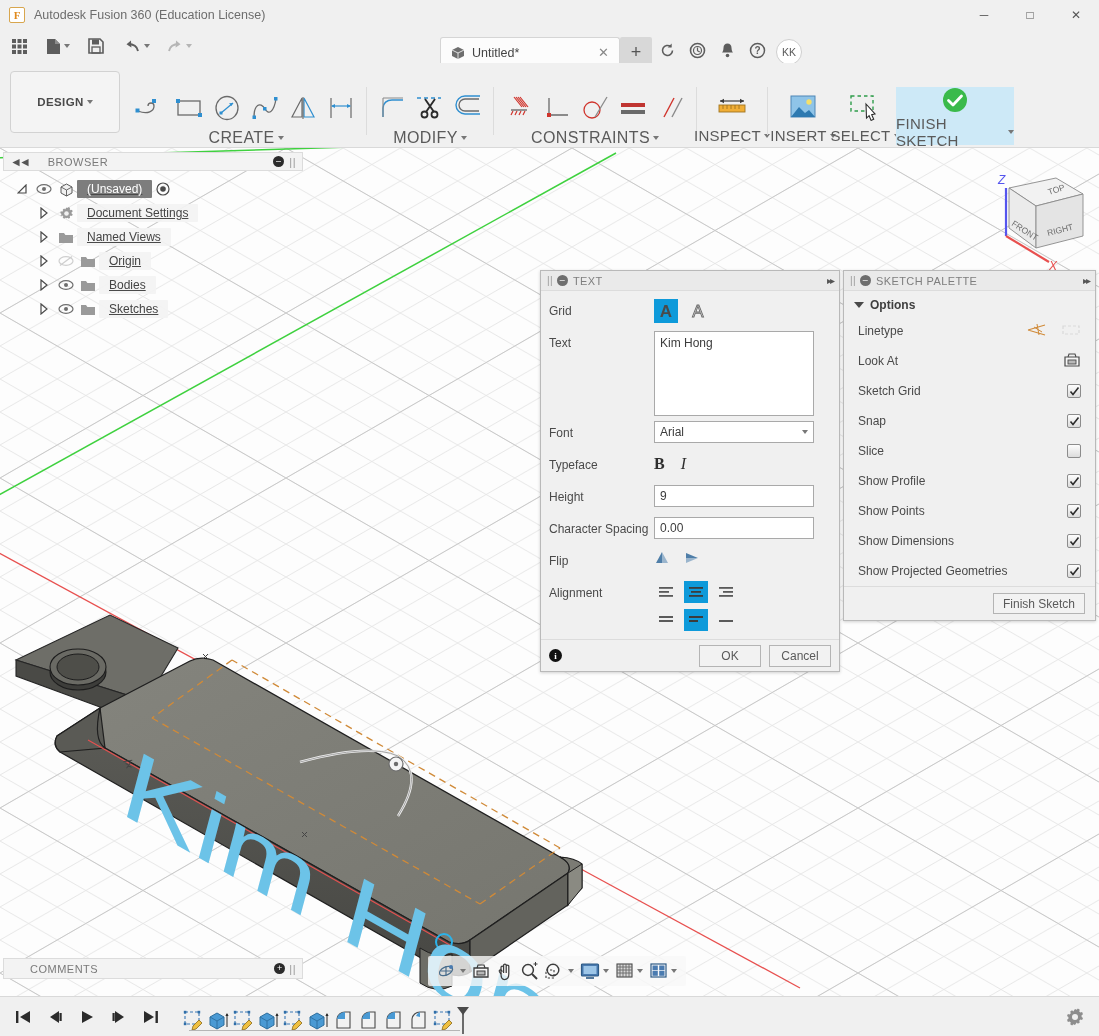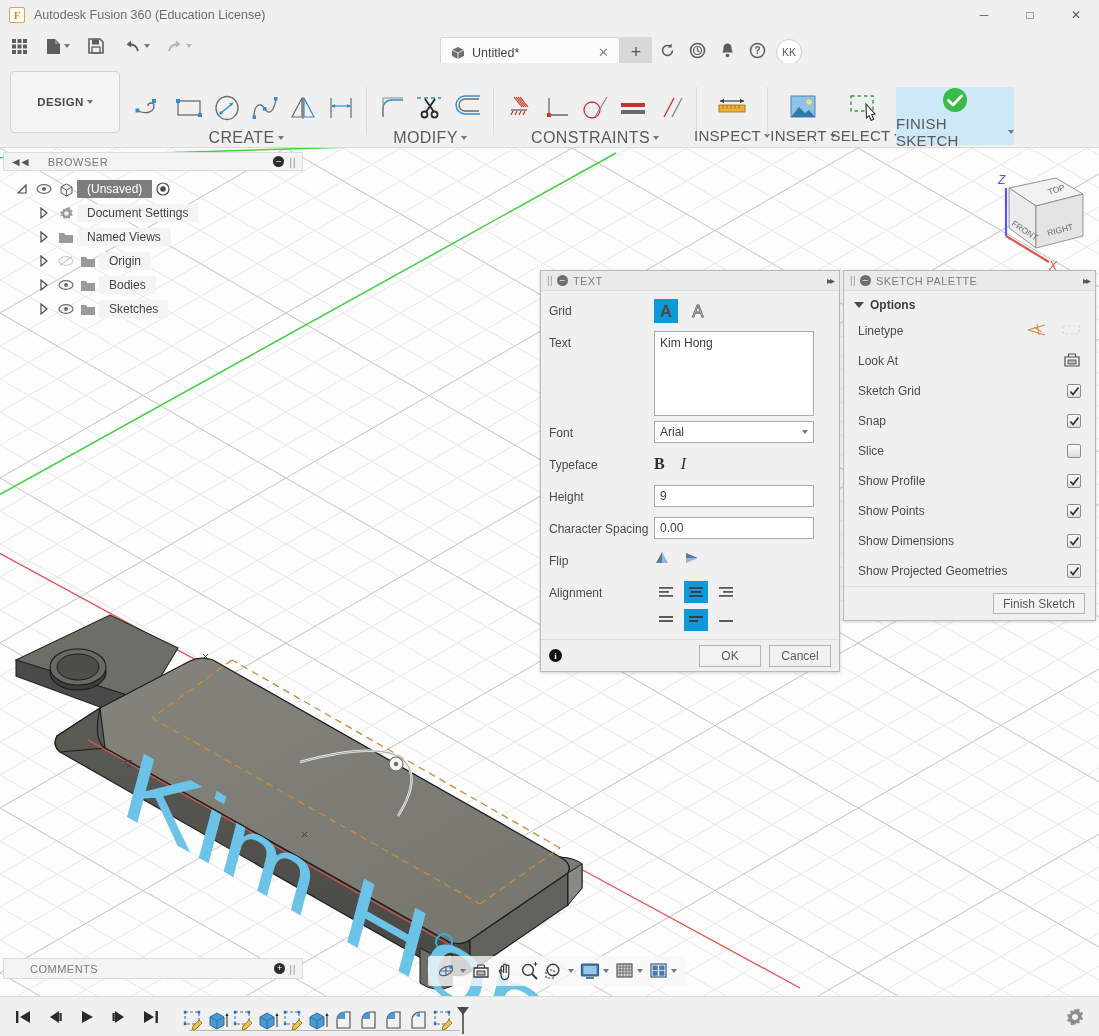--- a/index.html
+++ b/index.html
@@ -93,21 +93,21 @@
   
   #browser{
     position:absolute;left:3px;top:152px;width:300px;
     z-index:20; font-size:12px;
   }
   #browserhdr{
     height:19px;background:#f3f3f3;border:1px solid #dcdcdc;display:flex;align-items:center;
     padding:0 6px; color:#7a7a7a; letter-spacing:.5px; font-size:11px;
   }
   #browserhdr .lbl{ margin-left:20px; flex:1;}
-  .tree{ padding-top:6px; }
+  .tree{ padding-top:6px;text-decoration:underline; }
   .trow{ display:flex; align-items:center; height:24px; }
   .tw{ width:22px; display:flex;align-items:center;justify-content:center;}
   .eye{ width:16px;height:12px; }
   .nodelabel{ background:#f3f3f3e8; padding:2px 10px; color:#444; font-size:12px; border-radius:1px;}
   .nodelabel.sel{ background:#7d7d7d; color:#fff;}
   .foldericon{width:16px;height:13px;}
 
   
   #textdlg{
     position:absolute;left:540px;top:270px;width:300px;

